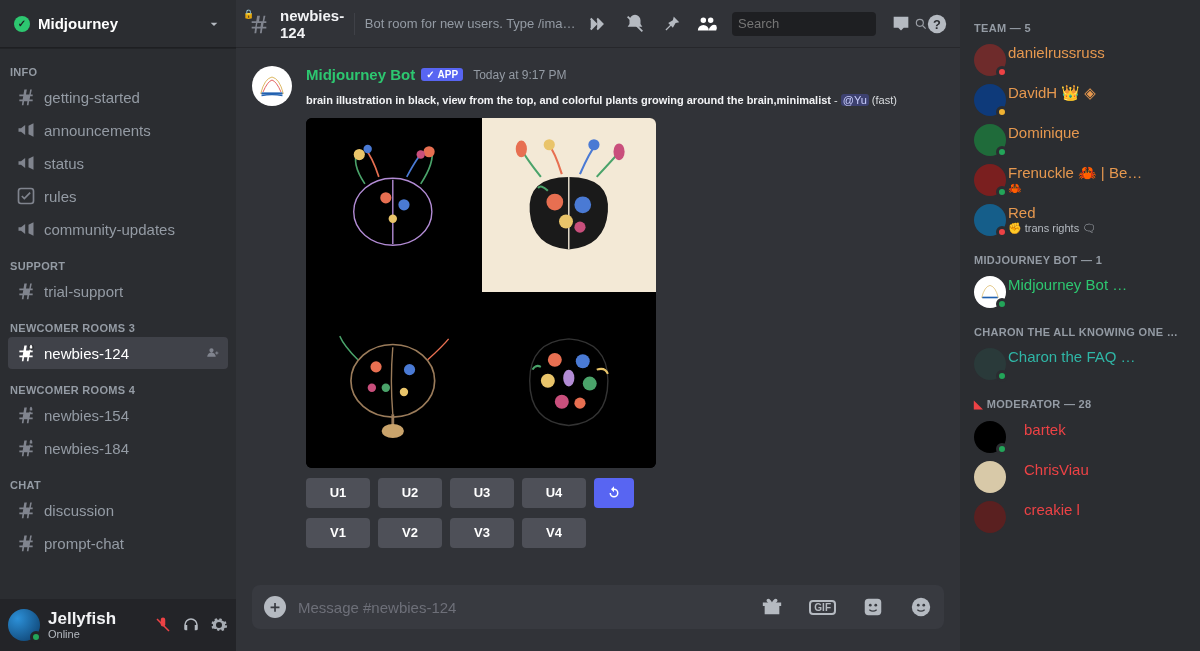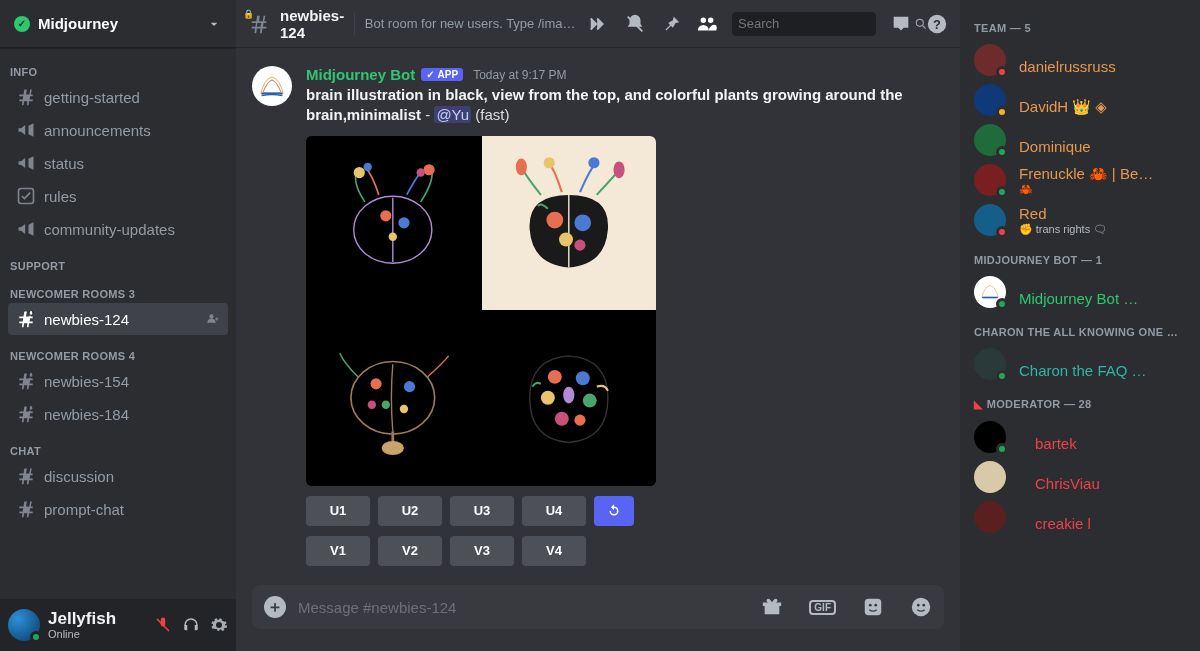--- a/index.html
+++ b/index.html
@@ -45,21 +45,21 @@
 
   .messages{flex:1;overflow:hidden;padding:18px 16px 0 16px;}
   .msg{display:flex;gap:14px;}
   .msg .mav{width:40px;height:40px;border-radius:50%;background:#fff;display:flex;align-items:center;justify-content:center;}
   .msg .body{flex:1;}
   .msg .auth{display:flex;align-items:center;gap:6px;}
   .msg .auth .nm{color:#2dc770;font-weight:600;font-size:15px;cursor:pointer;}
   .app-badge{display:inline-flex;align-items:center;gap:3px;background:#5865f2;color:#fff;font-size:10px;font-weight:700;padding:1px 5px;border-radius:3px;}
   .app-badge.sm{font-size:9px;padding:0 4px;}
   .ts{color:#949ba4;font-size:12px;margin-left:4px;}
-  .prompt{color:#f2f3f5;font-size:15px;font-weight:700;line-height:1.35;margin-top:2px;max-width:620px;}
+  .prompt{color:#f2f3f5;font-size:11px;font-weight:700;line-height:1.35;margin-top:10px;max-width:620px;}
   .prompt .dash{color:#dbdee1;font-weight:400;}
   .prompt .mention{color:#c9cdfb;background:rgba(88,101,242,.3);font-weight:500;padding:0 2px;border-radius:3px;cursor:pointer;}
   .prompt .tail{color:#dbdee1;font-weight:400;}
 
   .grid-img{margin-top:10px;width:350px;height:350px;border-radius:6px;overflow:hidden;display:grid;grid-template-columns:1fr 1fr;grid-template-rows:1fr 1fr;gap:1px;background:#000;}
   .tile{background:#000;display:flex;align-items:center;justify-content:center;}
   .tile.cream{background:#f3e9d6;}
 
   .btn-row{display:flex;gap:8px;margin-top:10px;}
   .dbtn{background:#4e5058;color:#fff;border:none;border-radius:4px;width:64px;height:30px;font-size:13px;font-weight:600;cursor:pointer;}
@@ -68,21 +68,21 @@
   .composer-wrap{padding:0 16px 22px 16px;}
   .composer{background:#383a40;border-radius:8px;height:44px;display:flex;align-items:center;padding:0 12px;gap:12px;color:#b5bac1;}
   .composer .plus{width:22px;height:22px;border-radius:50%;background:#b5bac1;color:#383a40;display:flex;align-items:center;justify-content:center;font-weight:900;cursor:pointer;}
   .composer .ph{flex:1;color:#6d6f78;font-size:15px;}
   .composer .cicons{display:flex;gap:26px;align-items:center;color:#b5bac1;}
   .gif-badge{font-size:10px;font-weight:800;border:2px solid #b5bac1;border-radius:4px;padding:0 3px;color:#b5bac1;}
 
   
   .col-members{width:240px;background:#2b2d31;overflow:hidden;padding:8px 8px 0 8px;}
   .mem-cat{color:#949ba4;font-size:11px;font-weight:700;letter-spacing:.3px;padding:14px 4px 6px 6px;text-transform:uppercase;}
-  .member{display:flex;align-items:flex-end;gap:13px;padding:4px 6px;border-radius:4px;cursor:pointer;}
+  .member{display:flex;align-items:flex-start;gap:2px;padding:4px 6px;border-radius:4px;cursor:pointer;}
   .member .mav{width:32px;height:32px;border-radius:50%;position:relative;}
   .member .mav .status-dot{border-color:#2b2d31;}
   .member .mn{font-size:15px;font-weight:500;white-space:nowrap;overflow:hidden;text-overflow:ellipsis;max-width:140px;}
   .member .sub{font-size:11px;color:#b5bac1;display:flex;align-items:center;gap:4px;}
   .c-orange{color:#e6984f;} .c-green{color:#2dc770;} .c-red{color:#ed4245;margin-left:16px;} .c-teal{color:#2fb6a6;}
   .member .meta{display:flex;flex-direction:column;line-height:1.2;min-width:0;}
 
   svg{display:block;}
 
   
@@ -142,20 +142,28 @@
         </div>
         <div class="ch-item">
           <span class="ico">
             <svg width="20" height="20" viewBox="0 0 24 24">
               <path fill="currentColor" d="M3 10v4h3l5 4V6l-5 4H3zm12-3v10l6 3V4l-6 3z"></path>
             </svg>
           </span>
           <span>community-updates</span>
         </div>
         <div class="ch-cat">SUPPORT</div>
+        <div class="ch-item">
+          <span class="ico">
+            <svg width="20" height="20" viewBox="0 0 24 24">
+              <path fill="currentColor" d="M10 3l-1 6H4v2h4.7l-.7 4H4v2h3.7L7 22h2l.7-5h4L13 22h2l.7-5H20v-2h-3.7l.7-4H20V9h-2.3L19 3h-2l-1 6h-4l1-6h-2z"></path>
+            </svg>
+          </span>
+          <span>trial-support</span>
+        </div>
         <div class="ch-cat">NEWCOMER ROOMS 3</div>
         <div class="ch-item active">
           <span class="ico">
             <svg width="20" height="20" viewBox="0 0 24 24">
               <path fill="currentColor" d="M10 3l-1 6H4v2h4.7l-.7 4H4v2h3.7L7 22h2l.7-5h4L13 22h2l.7-5H20v-2h-3.7l.7-4H20V9h-2.3L19 3h-2l-1 6h-4l1-6h-2z"></path>
               <circle cx="18" cy="5" r="3.2" fill="#2b2d31"></circle>
               <path fill="currentColor" d="M16.5 4h3v2.5h-3zM17 3a1 1 0 012 0v1h-2z"></path>
             </svg>
           </span>
           <span>newbies-124</span>

